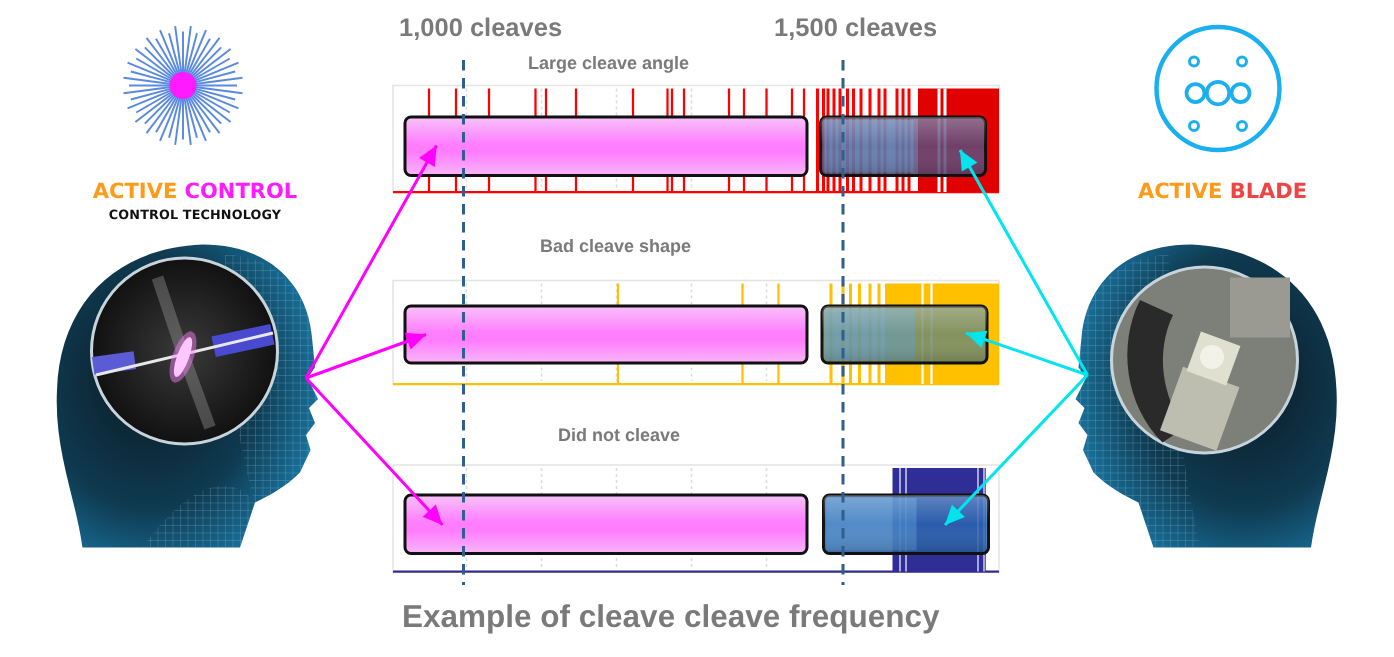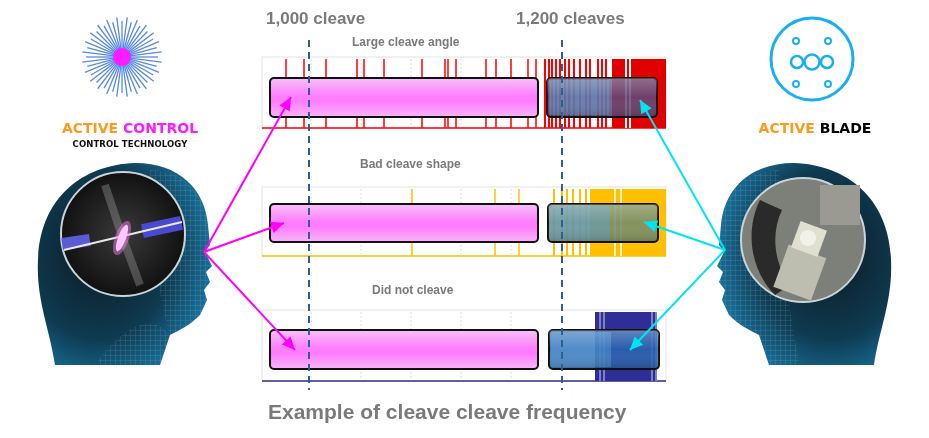--- a/index.html
+++ b/index.html
@@ -83,21 +83,21 @@
     <circle cx="66" cy="31" r="3" fill="none" stroke="#1ab0f0" stroke-width="2"></circle>
     <circle cx="98" cy="31" r="3" fill="none" stroke="#1ab0f0" stroke-width="2"></circle>
     <circle cx="66" cy="74" r="3" fill="none" stroke="#1ab0f0" stroke-width="2"></circle>
     <circle cx="98" cy="74" r="3" fill="none" stroke="#1ab0f0" stroke-width="2"></circle>
     <circle cx="67" cy="52" r="6" fill="none" stroke="#1ab0f0" stroke-width="2.5"></circle>
     <circle cx="82" cy="52" r="7.5" fill="none" stroke="#1ab0f0" stroke-width="2.5"></circle>
     <circle cx="97" cy="52" r="6" fill="none" stroke="#1ab0f0" stroke-width="2.5"></circle>
   </svg>
   <div class="brand-title abs" style="left:0;top:110px;width:170px;">
     <span style="color:#ff9a1a">ACTIVE</span>
-    <span style="color:#000000">BLADE</span>
+    <span style="color:#ef4444">BLADE</span>
   </div>
 </div>
 
 <svg width="929" height="438" style="pointer-events:none;">
   <defs>
     <radialGradient id="headL" cx="0.35" cy="0.45" r="0.7">
       <stop offset="0" stop-color="#0c1a24"></stop>
       <stop offset="0.6" stop-color="#0f3a50"></stop>
       <stop offset="1" stop-color="#1a7aa8"></stop>
     </radialGradient>
@@ -255,20 +255,20 @@
       <polygon points="295,350 281.7573747584676,344.55639120506174 290.5508966579832,336.39097801265444" fill="#ff00ff"></polygon>
       <line x1="725" y1="250" x2="640" y2="100" stroke="#00e5ee" stroke-width="2"></line>
       <polygon points="640,100 651.6292965508432,108.35221298414669 641.1890303206598,114.26836384791724" fill="#00e5ee"></polygon>
       <line x1="725" y1="250" x2="644" y2="222" stroke="#00e5ee" stroke-width="2"></line>
       <polygon points="644,222 658.246879920687,220.57647882856364 654.3263625960753,231.9179753747616" fill="#00e5ee"></polygon>
       <line x1="725" y1="250" x2="630" y2="350" stroke="#00e5ee" stroke-width="2"></line>
       <polygon points="630,350 634.6037464033246,336.44251059178447 643.3037396064575,344.70750413476077" fill="#00e5ee"></polygon>
     </svg>
 </div>
 
-<div class="abs gray-label milestone" style="left:266px;">1,000 cleave</div>
-<div class="abs gray-label milestone" style="left:516px;">1,200 cleaves</div>
+<div class="abs gray-label milestone" style="left:266px;">1,000 cleaves</div>
+<div class="abs gray-label milestone" style="left:516px;">1,500 cleaves</div>
 
 <div class="abs gray-label row-title" style="left:352px;top:35px;">Large cleave angle</div>
 <div class="abs gray-label row-title" style="left:360px;top:157px;">Bad cleave shape</div>
 <div class="abs gray-label row-title" style="left:372px;top:283px;">Did not cleave</div>
 
 <div class="abs gray-label caption">Example  of cleave cleave frequency</div>
 
 </body></html>

